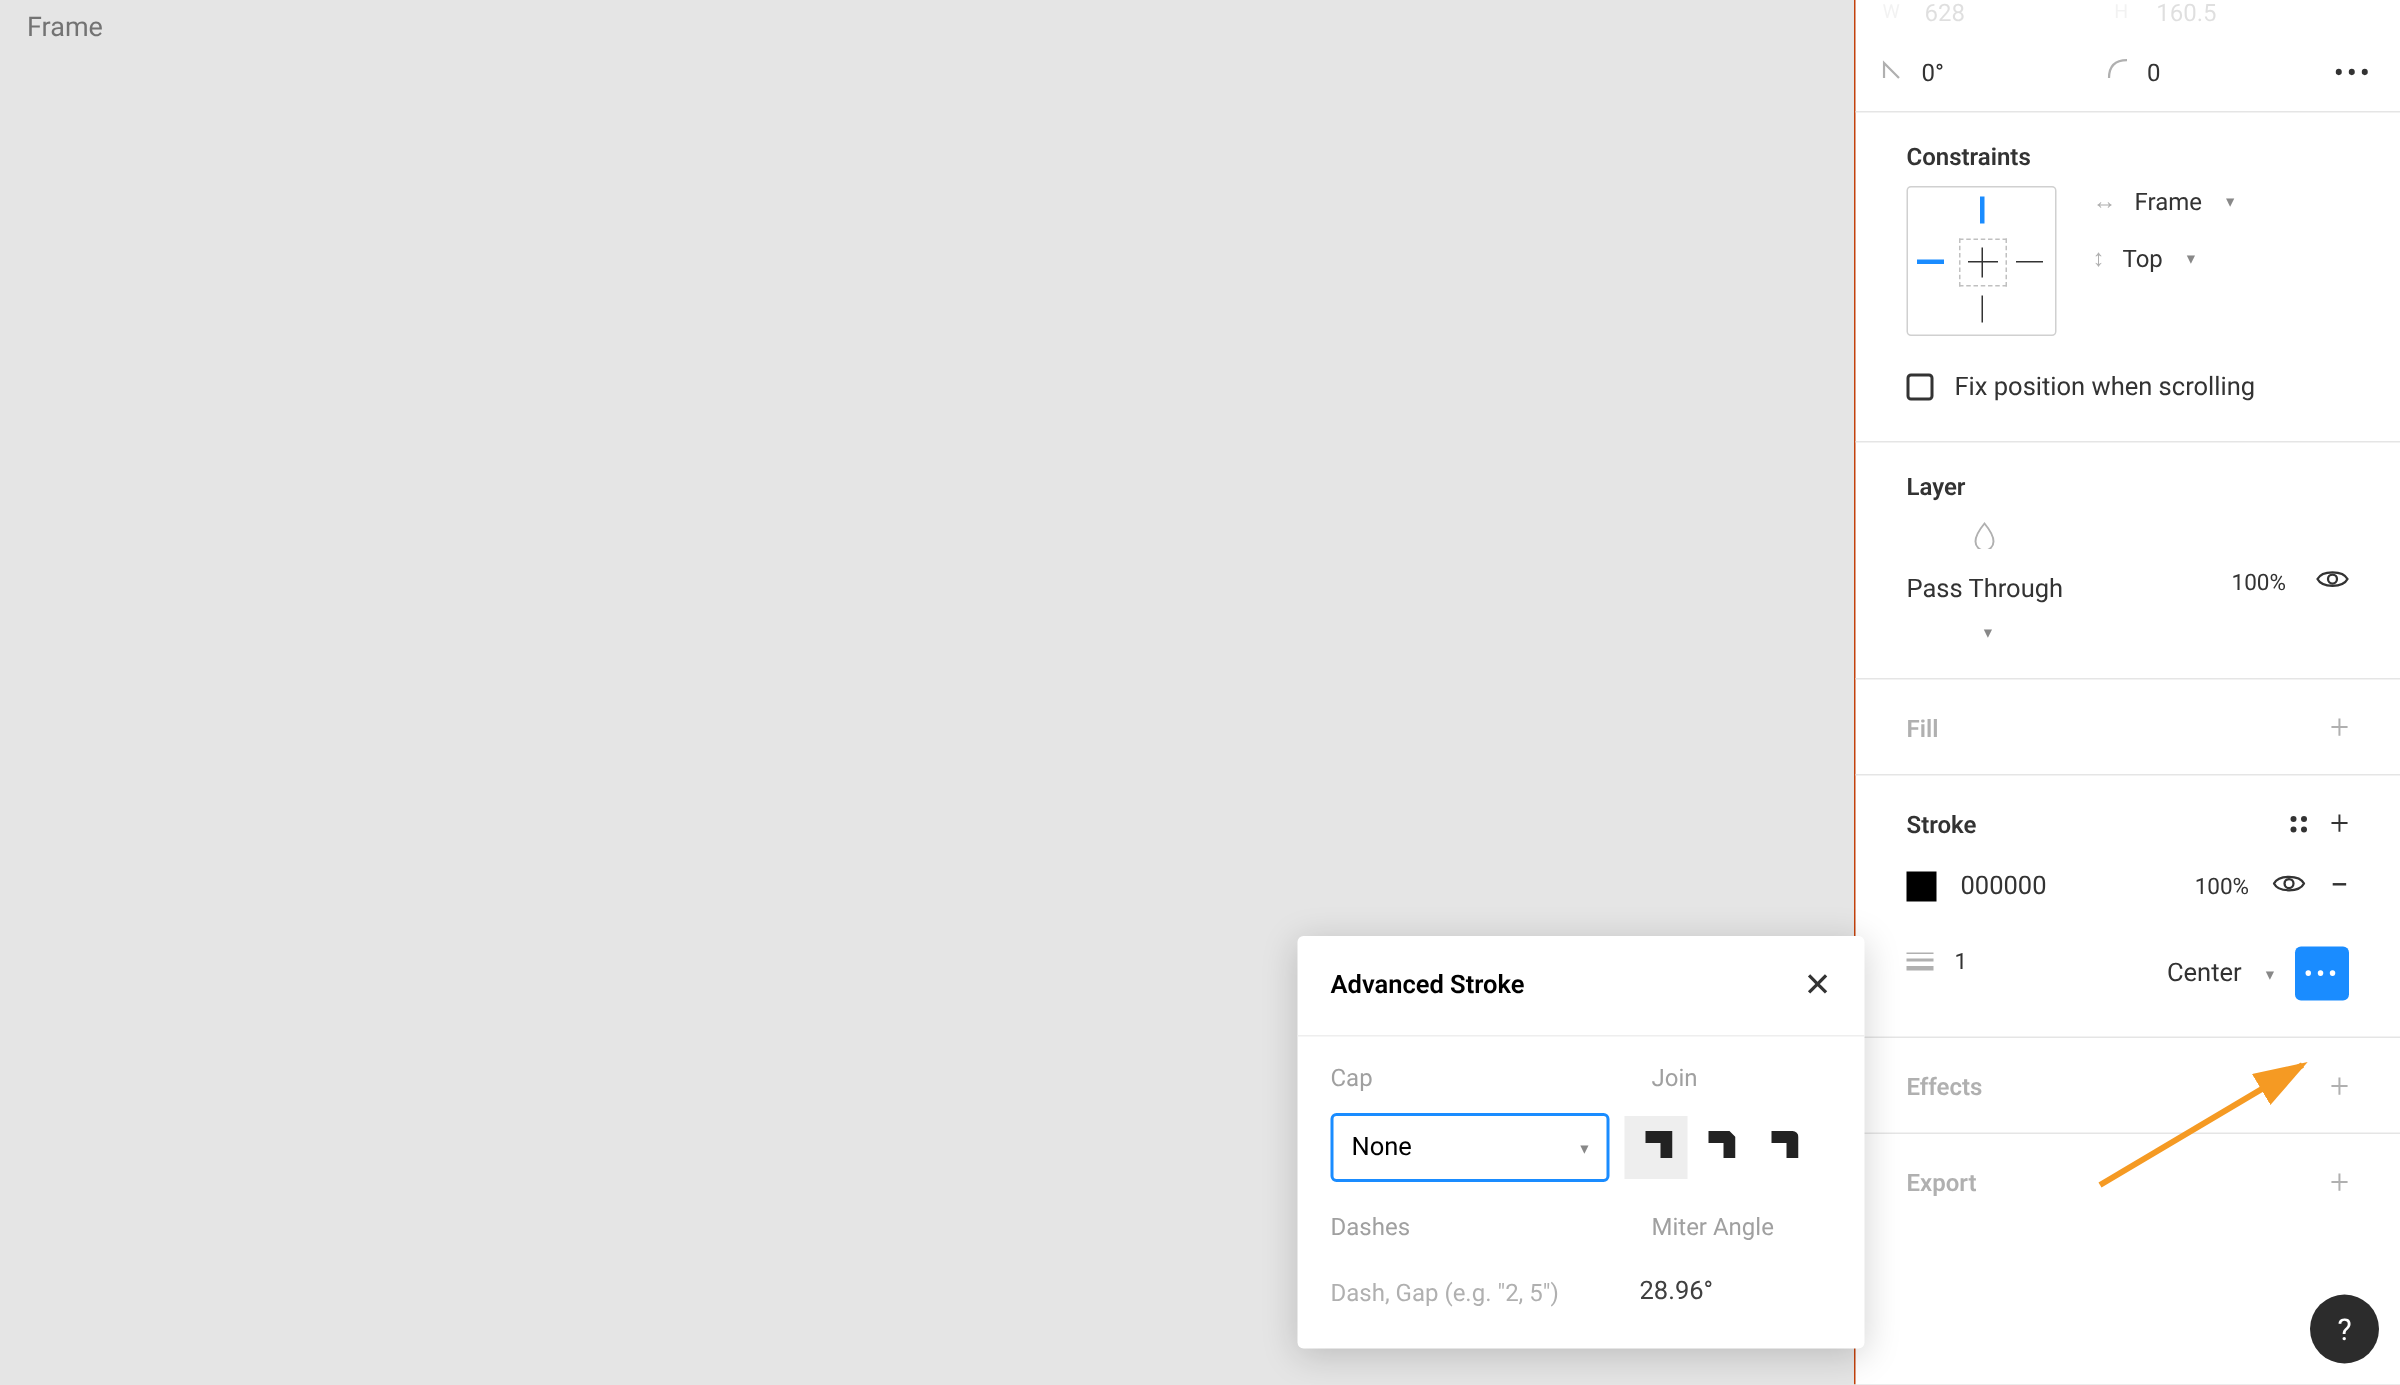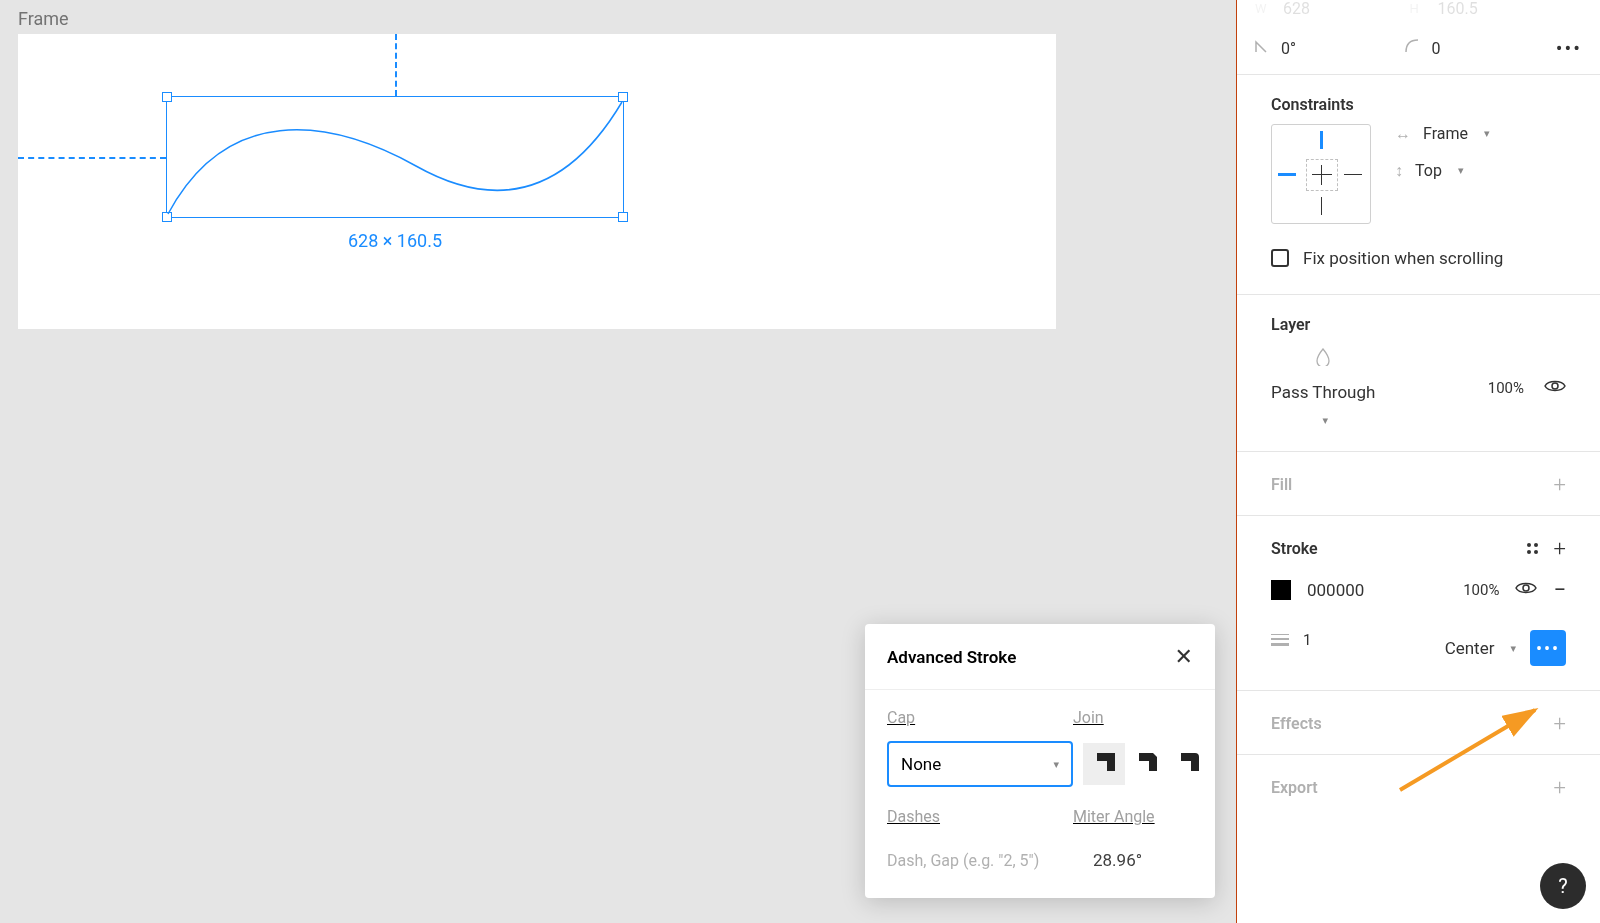--- a/index.html
+++ b/index.html
@@ -77,27 +77,27 @@
   .plus { font-size: 22px; color: #333; font-weight: 300; cursor: pointer; }
   .plus.faded { color: #b0b0b0; }
 
   .minus { font-size: 22px; color: #333; cursor: pointer; }
   .grid4 { display: inline-grid; grid-template-columns: 4px 4px; grid-template-rows: 4px 4px; gap: 3px; cursor: pointer;}
   .grid4 span { width: 4px; height: 4px; background:#333; border-radius:50%; }
 
   .eye { cursor: pointer; }
 
   
-  .adv-panel { position: absolute; left: 865px; top: 624px; width: 350px; background: #fff; border-radius: 4px; box-shadow: 0 4px 24px rgba(0,0,0,0.18); }
+  .adv-panel { position: absolute; left: 865px; top: 624px; width: 378px; background: #fff; border-radius: 4px; box-shadow: 0 4px 24px rgba(0,0,0,0.18); }
   .adv-head { display: flex; justify-content: space-between; align-items: center; padding: 20px 22px; border-bottom: 1px solid #eee; }
   .adv-title { font-weight: 600; font-size: 17px; }
   .adv-close { font-size: 22px; cursor: pointer; color: #333; }
 
   .adv-body { padding: 18px 22px; }
-  .adv-row { display: flex; gap: 20px; margin-bottom: 14px; align-items: center; text-decoration: underline;}
+  .adv-row { display: flex; gap: 20px; margin-bottom: 14px; align-items: center;}
   .adv-label { color: #a0a0a0; font-size: 16px; flex: 1; }
   .adv-label.j { flex: 0 0 auto; width: 120px; }
 
   .adv-select { flex: 0 0 186px; height: 46px; border: 2px solid #1a8cff; border-radius: 4px; display: flex; align-items: center; justify-content: space-between; padding: 0 12px; font-size: 17px; cursor: pointer; }
   .adv-controls-row { display:flex; gap: 10px; align-items:center; }
   .join-btns { display: flex; gap: 0px; }
   .jbtn { width: 42px; height: 42px; display: flex; align-items: center; justify-content: center; cursor: pointer; }
   .jbtn.active { background: #eee; }
 
   .adv-dash-row { display: flex; gap: 20px; align-items: center; margin-top: 6px; }
@@ -108,34 +108,20 @@
   .arrow-svg { position: absolute; left: 1390px; top: 700px; width: 170px; height: 100px; pointer-events: none; }
 
   
   .help-btn { position: absolute; right: 14px; bottom: 14px; width: 46px; height: 46px; border-radius: 50%; background: #2c2c2c; color: #fff; display: flex; align-items: center; justify-content: center; font-size: 20px; cursor: pointer; }
 </style>
 </head>
 <body>
 
 <div class="canvas-area">
   <div class="frame-label">Frame</div>
-  <div class="frame-box">
-    <div class="guide-v"></div>
-    <div class="guide-h"></div>
-    <div class="selection-box">
-      <div class="handle h-tl"></div>
-      <div class="handle h-tr"></div>
-      <div class="handle h-bl"></div>
-      <div class="handle h-br"></div>
-    </div>
-    <svg class="vector-curve" viewBox="0 0 458 122" preserveAspectRatio="none">
-      <path d="M 2 118 C 60 10, 160 20, 250 70 C 330 115, 400 100, 456 6" stroke="#1a8cff" stroke-width="1.5" fill="none"></path>
-    </svg>
-    <div class="dim-label">628 × 160.5</div>
-  </div>
 </div>
 
 <div class="inspector">
 
   <div class="top-dims section">
     <div class="dim-pairs" style="margin-top:-12px; opacity:.15;">
       <div class="dim-cell">
           <span class="lbl">W</span>
           <span class="val">628</span>
         </div>

